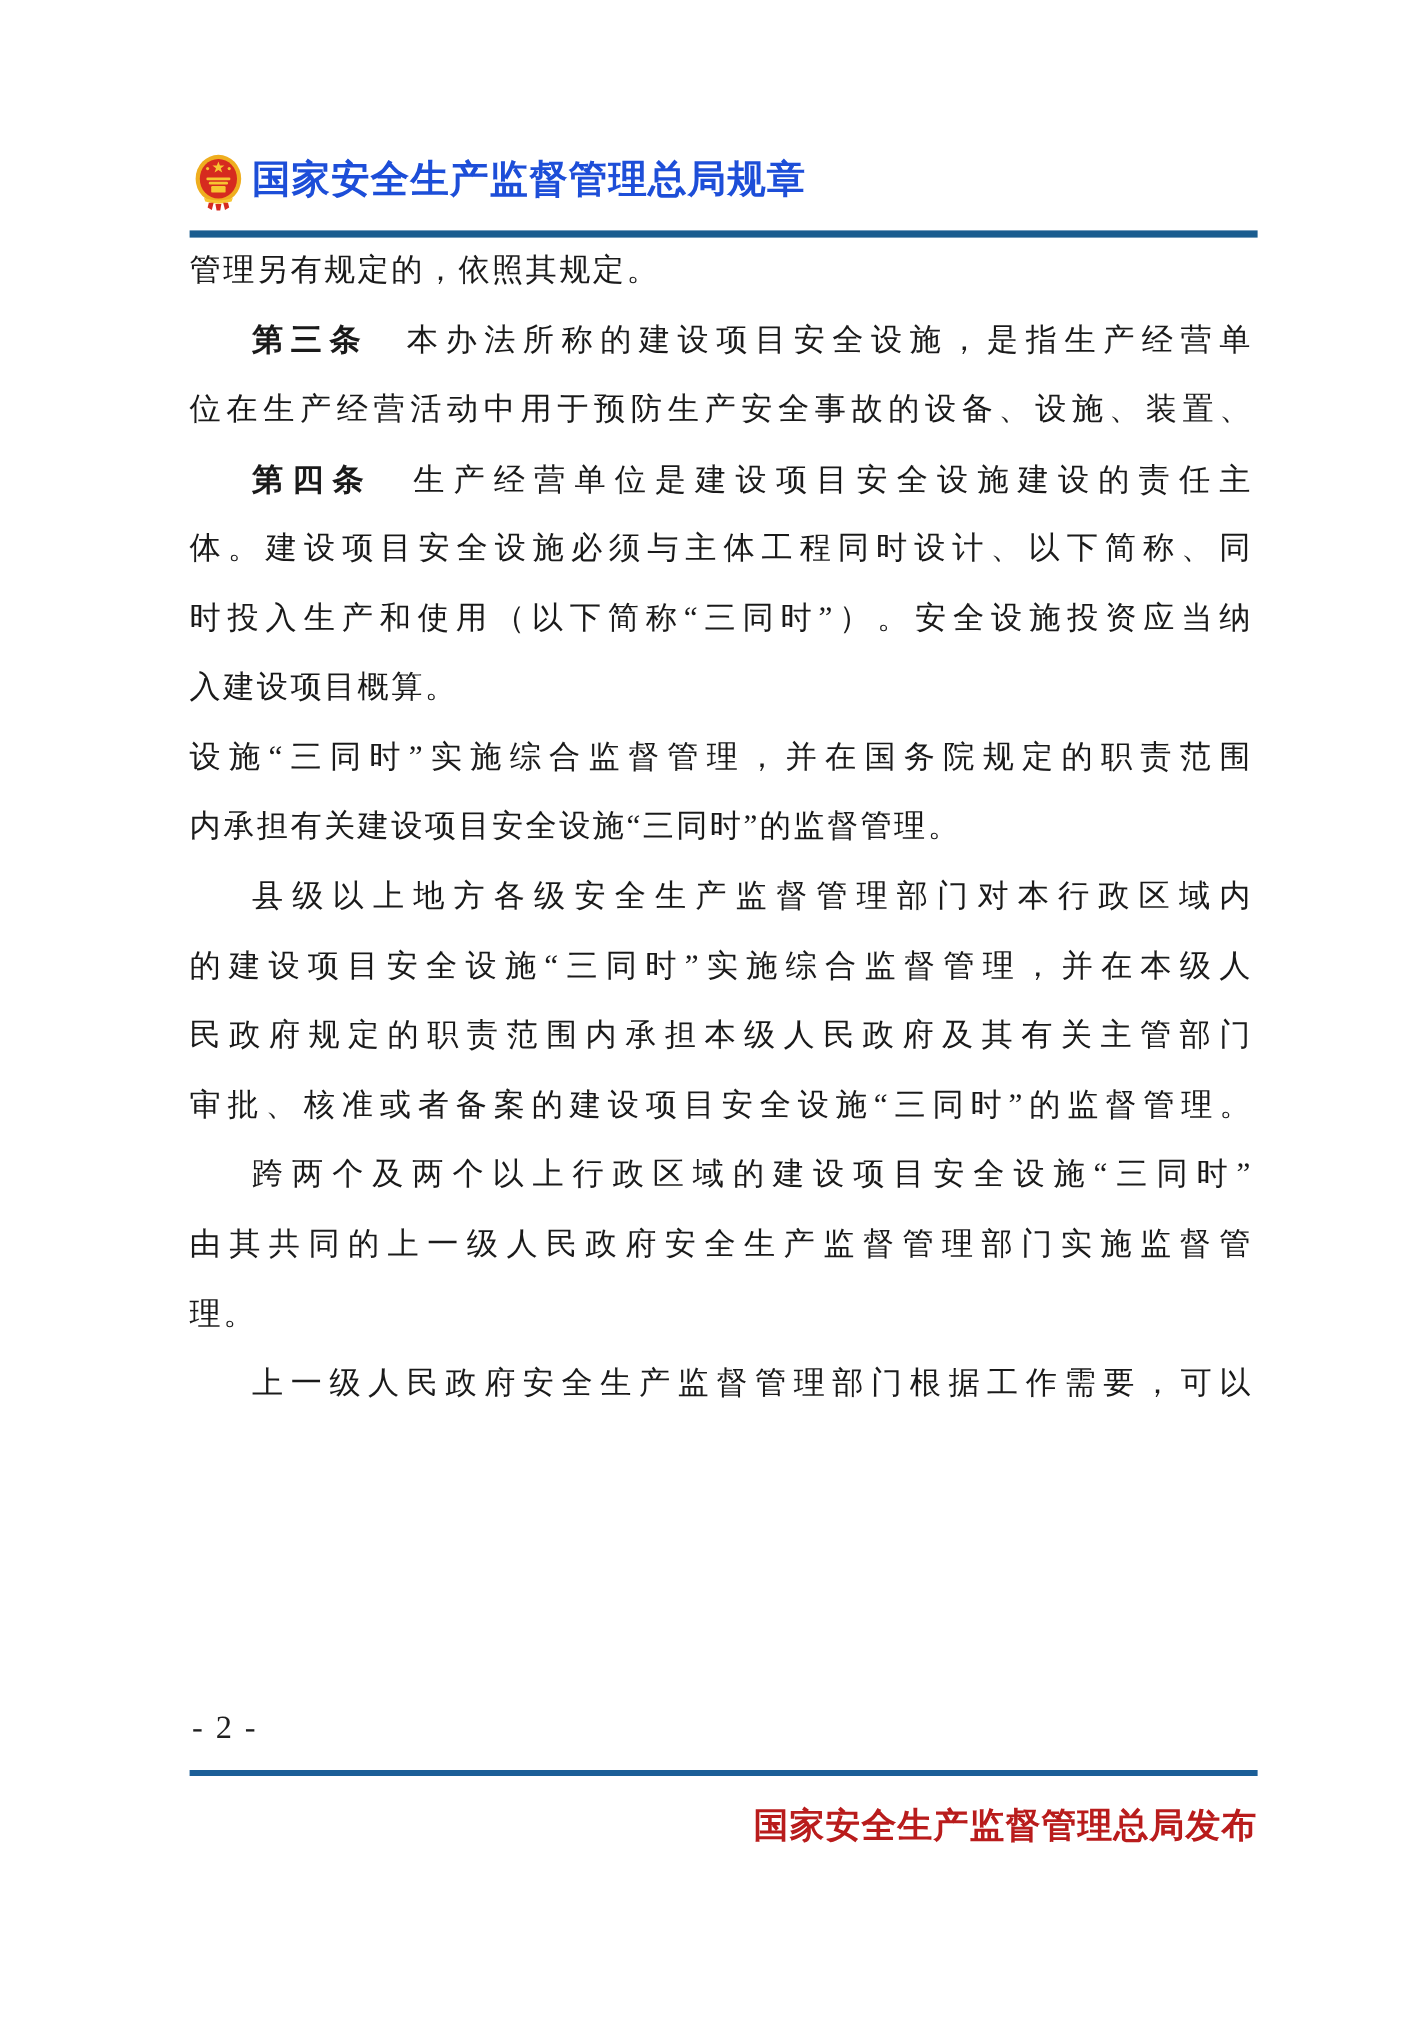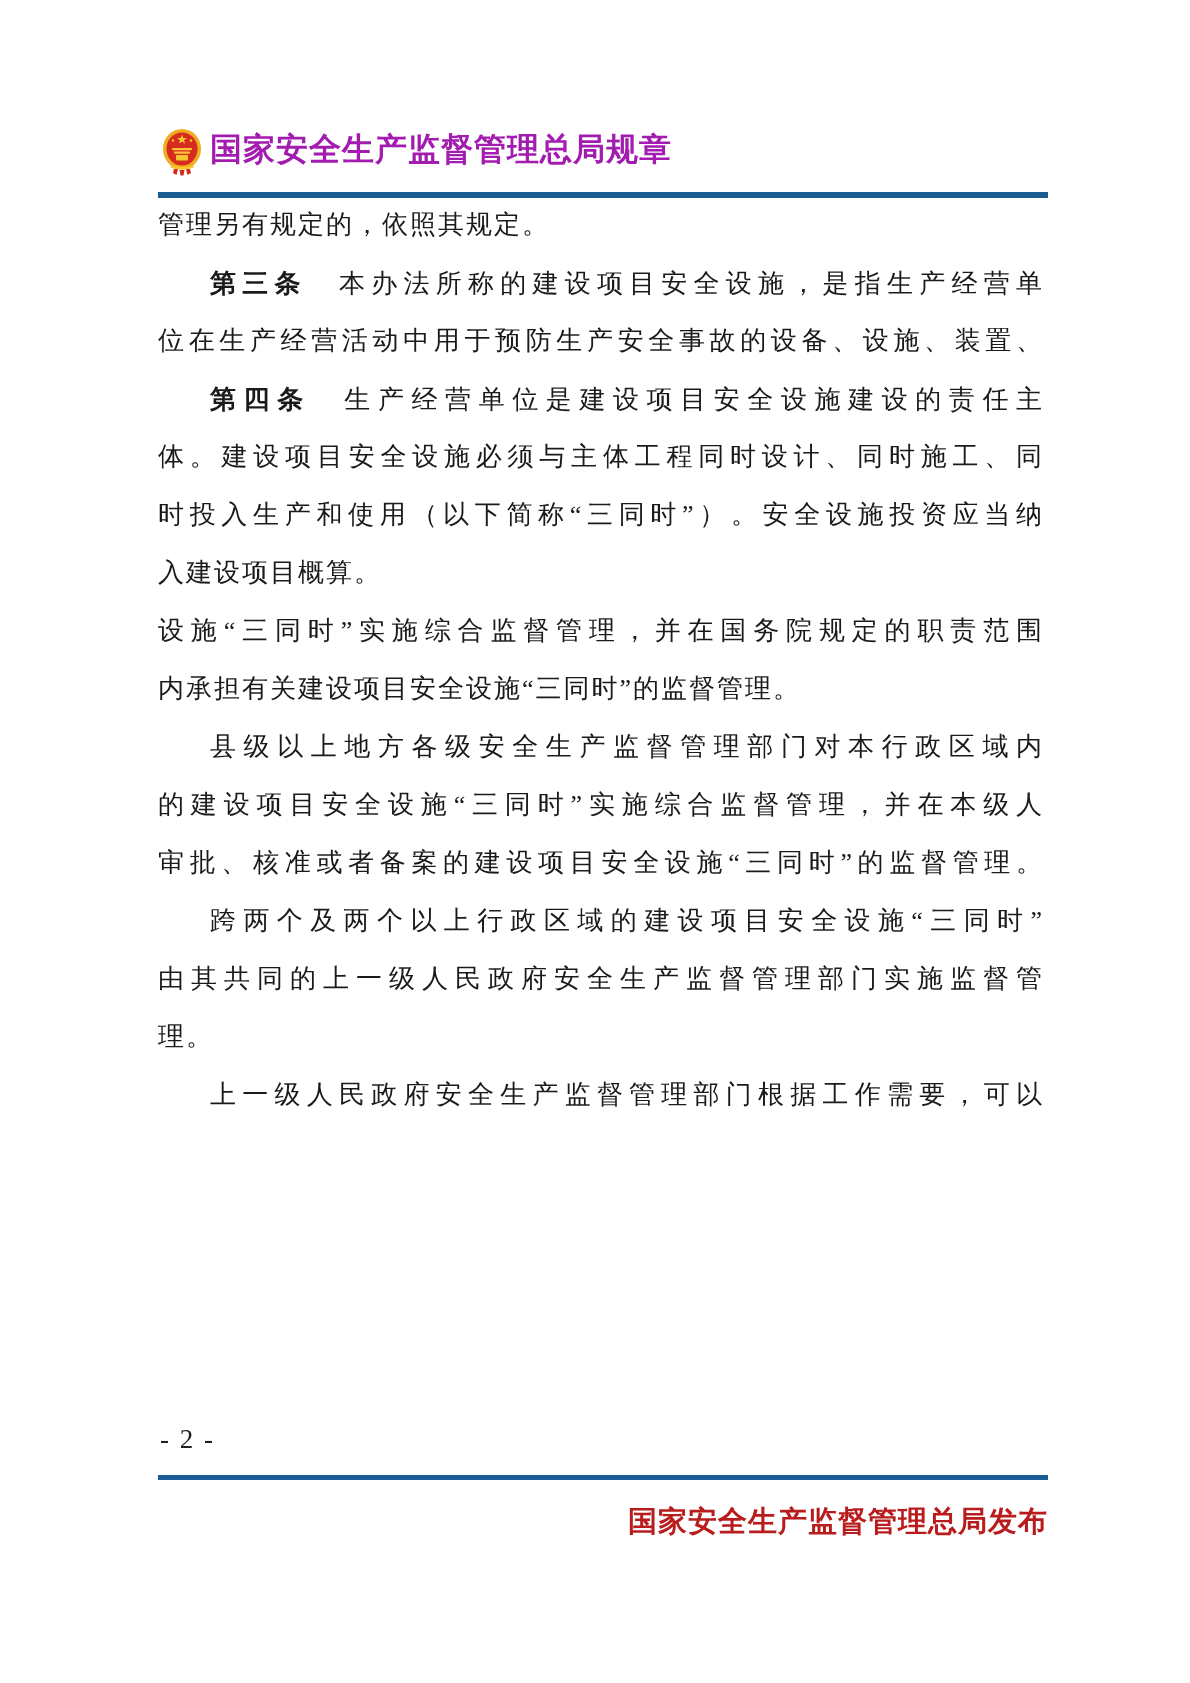--- a/index.html
+++ b/index.html
@@ -12,21 +12,21 @@
     overflow: hidden;
   }
   .page { position: absolute; inset: 0; }
 
   
   .header { position: absolute; left: 158px; top: 120px; width: 890px; height: 60px; }
   .emblem { position: absolute; left: 4px; top: 8px; width: 40px; height: 48px; }
   .header-title {
     position: absolute; left: 52px; top: 8px;
     font-size: 32px; font-weight: 700; letter-spacing: 1px;
-    color: #a21caf;
+    color: #1d4ed8;
     font-family: Liberation Sans, sans-serif;
     white-space: nowrap;
   }
   .header-rule {
     position: absolute; left: 158px; top: 192px;
     width: 890px; height: 6px; background: #1a5c8f;
   }
 
   
   .doc-body {
@@ -88,27 +88,28 @@
     </span>
     <span class="header-title">国家安全生产监督管理总局规章</span>
   </div>
   <div class="header-rule"></div>
 
   <div class="doc-body">
       <div class="line"><span>管理另有规定的，依照其规定。</span></div>
       <div class="line indent just"><span class="article-no">第三条</span><span>　本办法所称的建设项目安全设施，是指生产经营单</span></div>
       <div class="line just"><span>位在生产经营活动中用于预防生产安全事故的设备、设施、装置、</span></div>
       <div class="line indent just"><span class="article-no">第四条</span><span>　生产经营单位是建设项目安全设施建设的责任主</span></div>
-      <div class="line just"><span>体。建设项目安全设施必须与主体工程同时设计、同时施工、同</span></div>
+      <div class="line just"><span>体。建设项目安全设施必须与主体工程同时设计、以下简称、同</span></div>
       <div class="line just"><span>时投入生产和使用（以下简称“三同时”）。安全设施投资应当纳</span></div>
       <div class="line"><span>入建设项目概算。</span></div>
       <div class="line just"><span>设施“三同时”实施综合监督管理，并在国务院规定的职责范围</span></div>
       <div class="line"><span>内承担有关建设项目安全设施“三同时”的监督管理。</span></div>
       <div class="line indent just"><span>县级以上地方各级安全生产监督管理部门对本行政区域内</span></div>
       <div class="line just"><span>的建设项目安全设施“三同时”实施综合监督管理，并在本级人</span></div>
+      <div class="line just"><span>民政府规定的职责范围内承担本级人民政府及其有关主管部门</span></div>
       <div class="line just"><span>审批、核准或者备案的建设项目安全设施“三同时”的监督管理。</span></div>
       <div class="line indent just"><span>跨两个及两个以上行政区域的建设项目安全设施“三同时”</span></div>
       <div class="line just"><span>由其共同的上一级人民政府安全生产监督管理部门实施监督管</span></div>
       <div class="line"><span>理。</span></div>
       <div class="line indent just"><span>上一级人民政府安全生产监督管理部门根据工作需要，可以</span></div>
     </div>
 
   <div class="page-number">- 2 -</div>
   <div class="footer-rule"></div>
   <div class="footer-publisher">国家安全生产监督管理总局发布</div>

